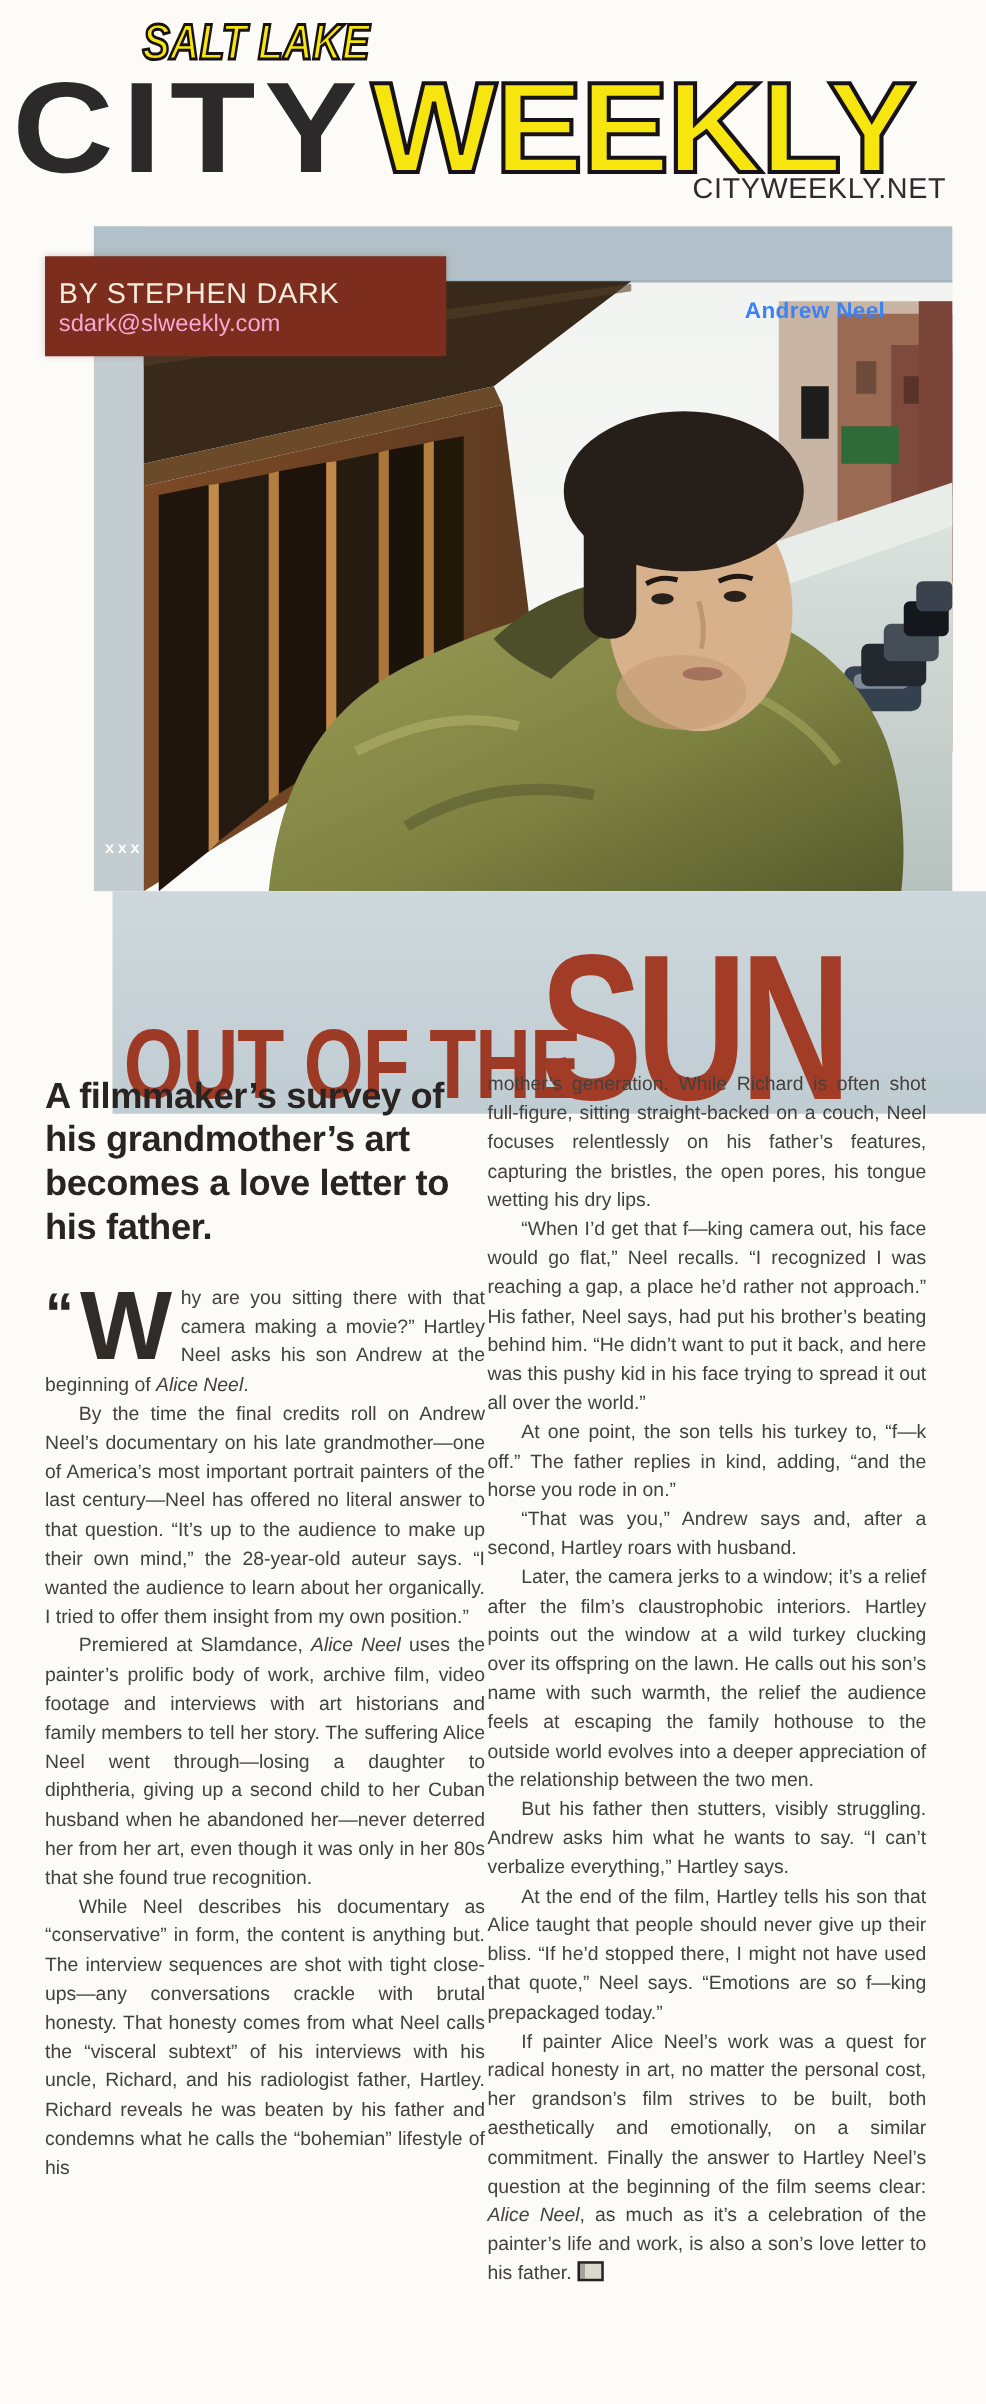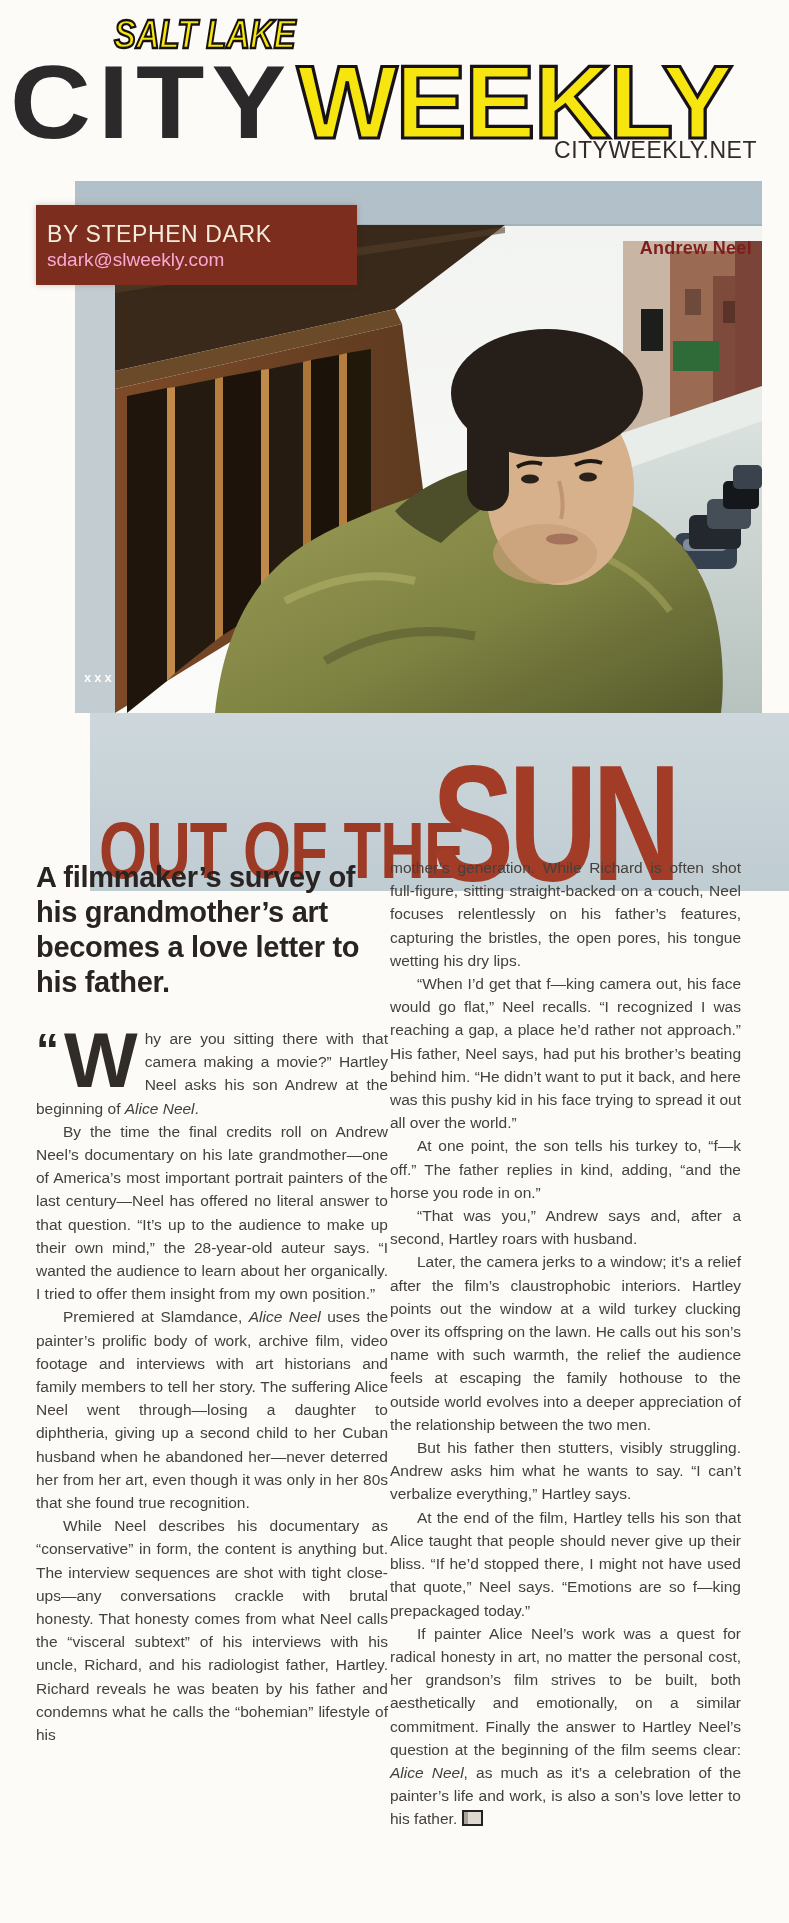--- a/index.html
+++ b/index.html
@@ -36,22 +36,22 @@
     position:absolute;left:84px;top:643px;font-size:13px;font-weight:bold;color:#fdfdfb;
     letter-spacing:3px;line-height:1;margin-top:28px;
   }
   .byline-box{
     position:absolute;left:36px;top:205px;width:321px;height:80px;
     background:#7c2d1d;box-shadow:0 0 6px rgba(90,30,18,.25);
   }
   .byline-by{margin:17px 4px 3px 11px;font-size:23px;color:#f3ecdc;letter-spacing:.6px;line-height:1.1;}
   .byline-email{margin:0 0 0 11px;font-size:19px;color:#f9a8d4;line-height:1.1;}
   .credit{
-    position:absolute;left:552px;top:238px;width:200px;text-align:right;
-    font-size:18px;font-weight:bold;color:#7f1d1d;letter-spacing:.3px;
+    position:absolute;left:552px;top:238px;width:200px;text-align:center;
+    font-size:18px;font-weight:bold;color:#3b82f6;letter-spacing:.3px;
   }
   
   .band{
     position:absolute;left:90px;top:713px;width:687px;height:178px;
     background:linear-gradient(#ced8dc,#bfccd2);
     padding-left:40px;
   }
   .hl1{
     position:absolute;left:9px;bottom:9px;line-height:.78;white-space:nowrap;
     font-size:79px;font-weight:bold;color:#9c3a26;letter-spacing:-1px;

